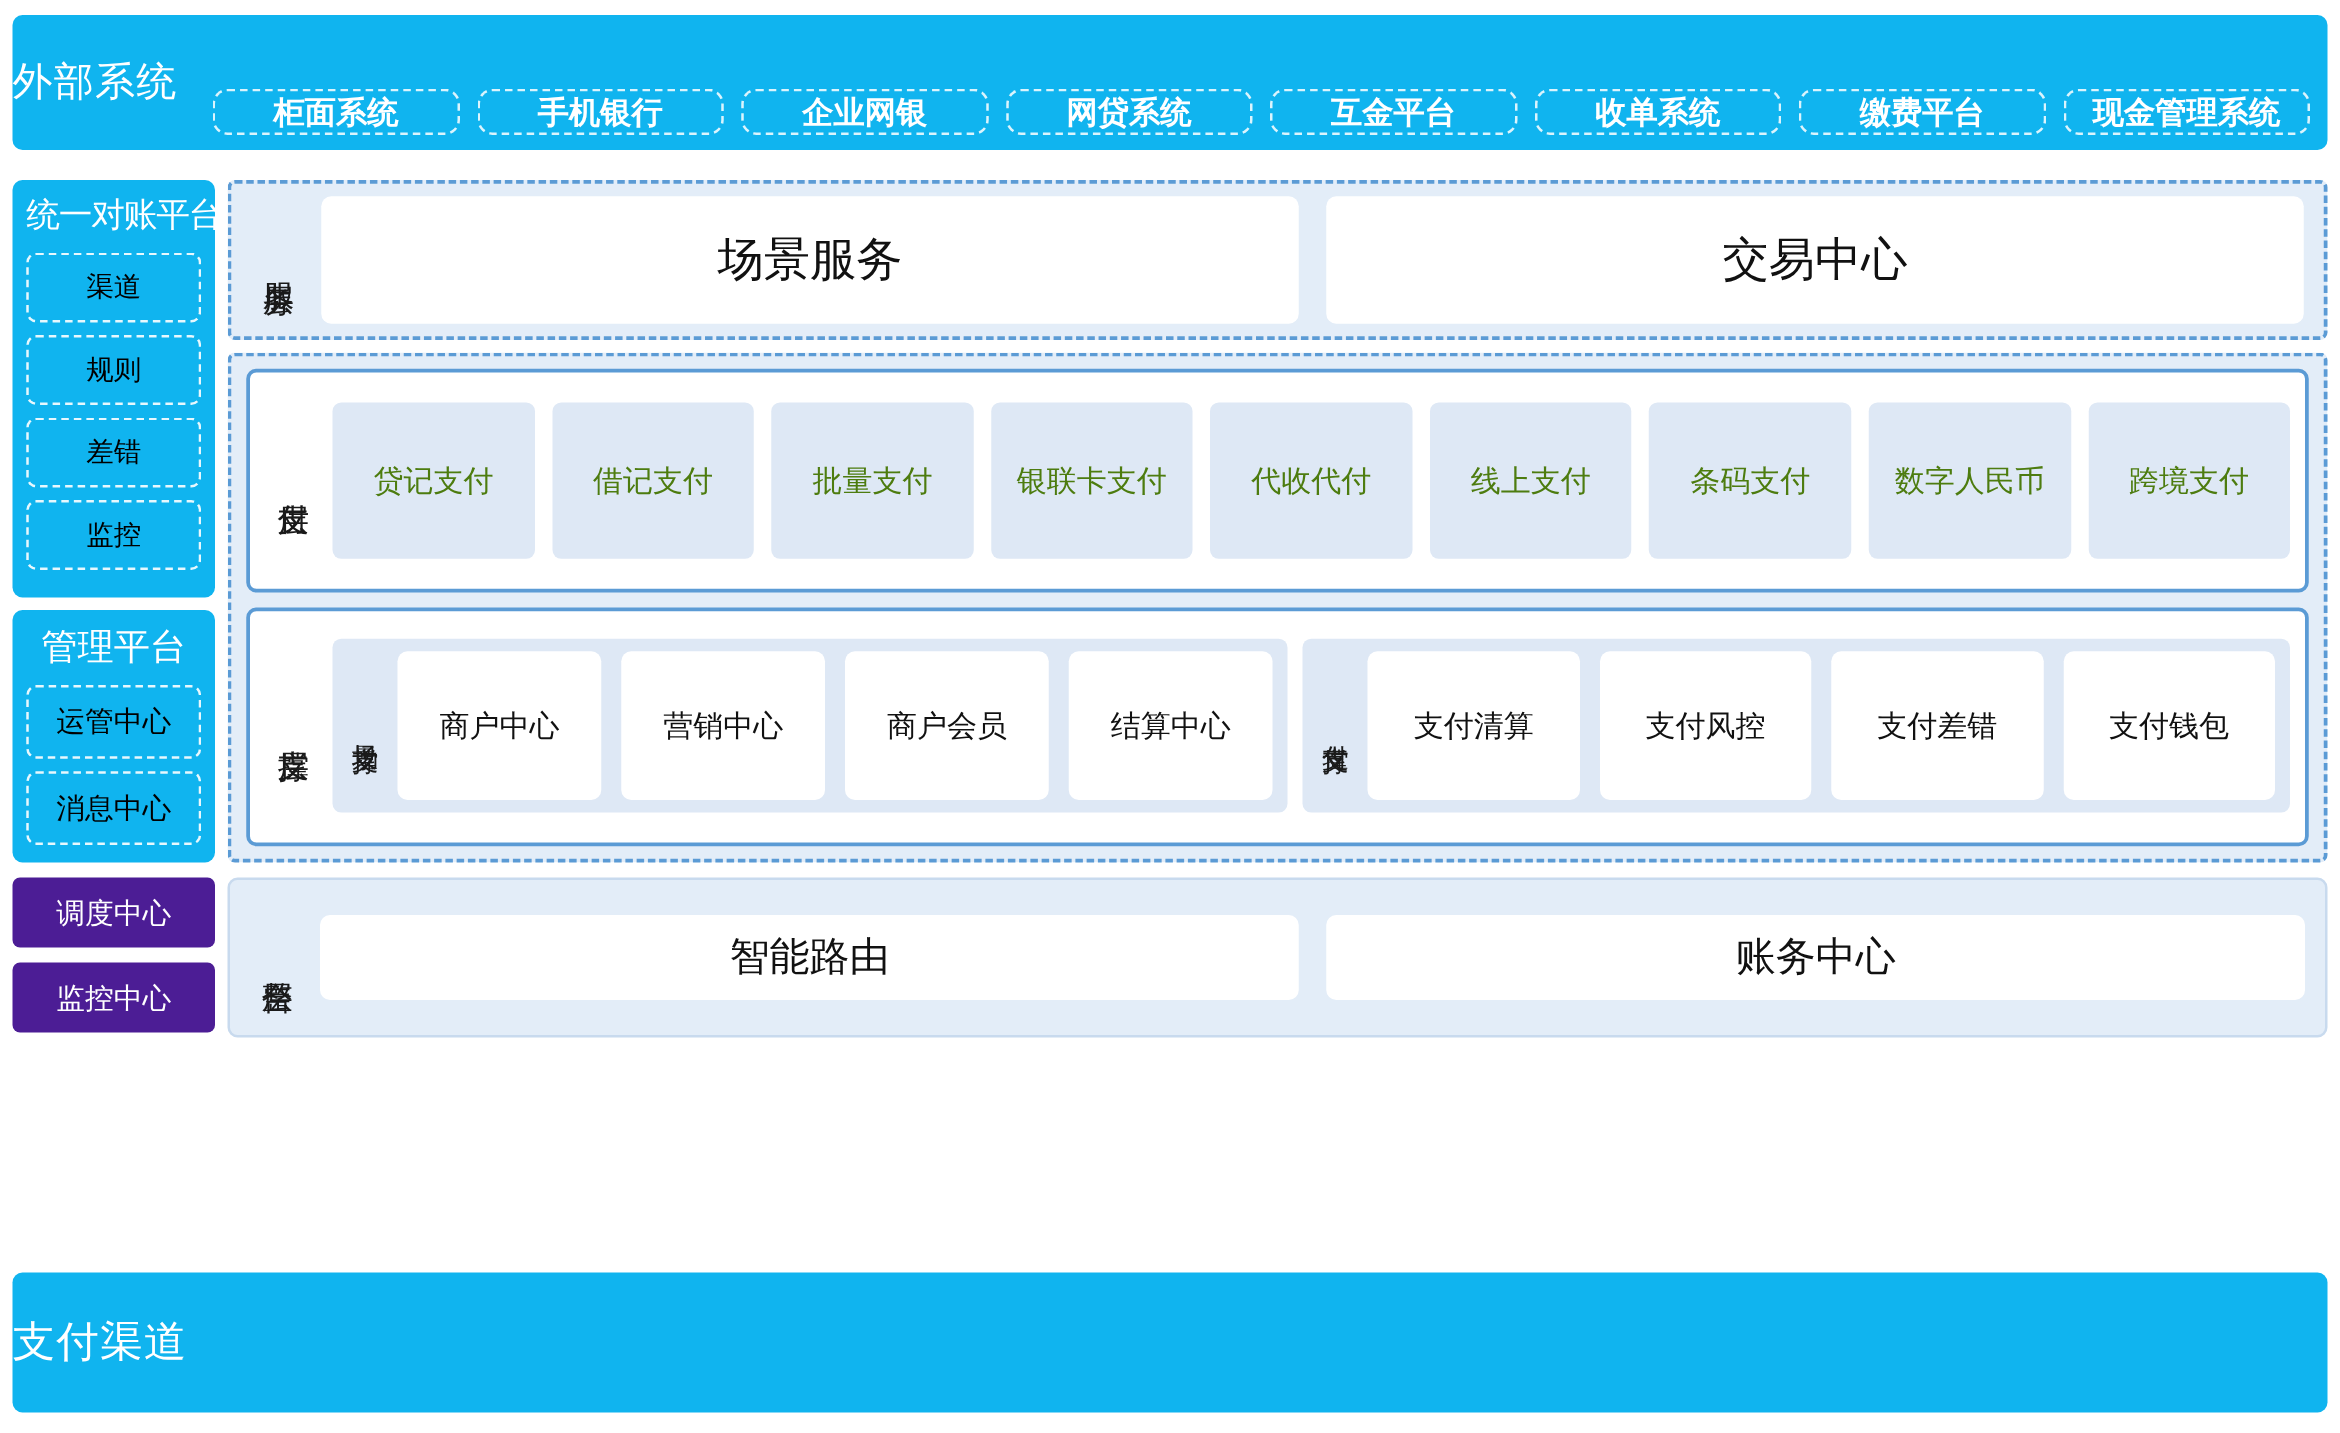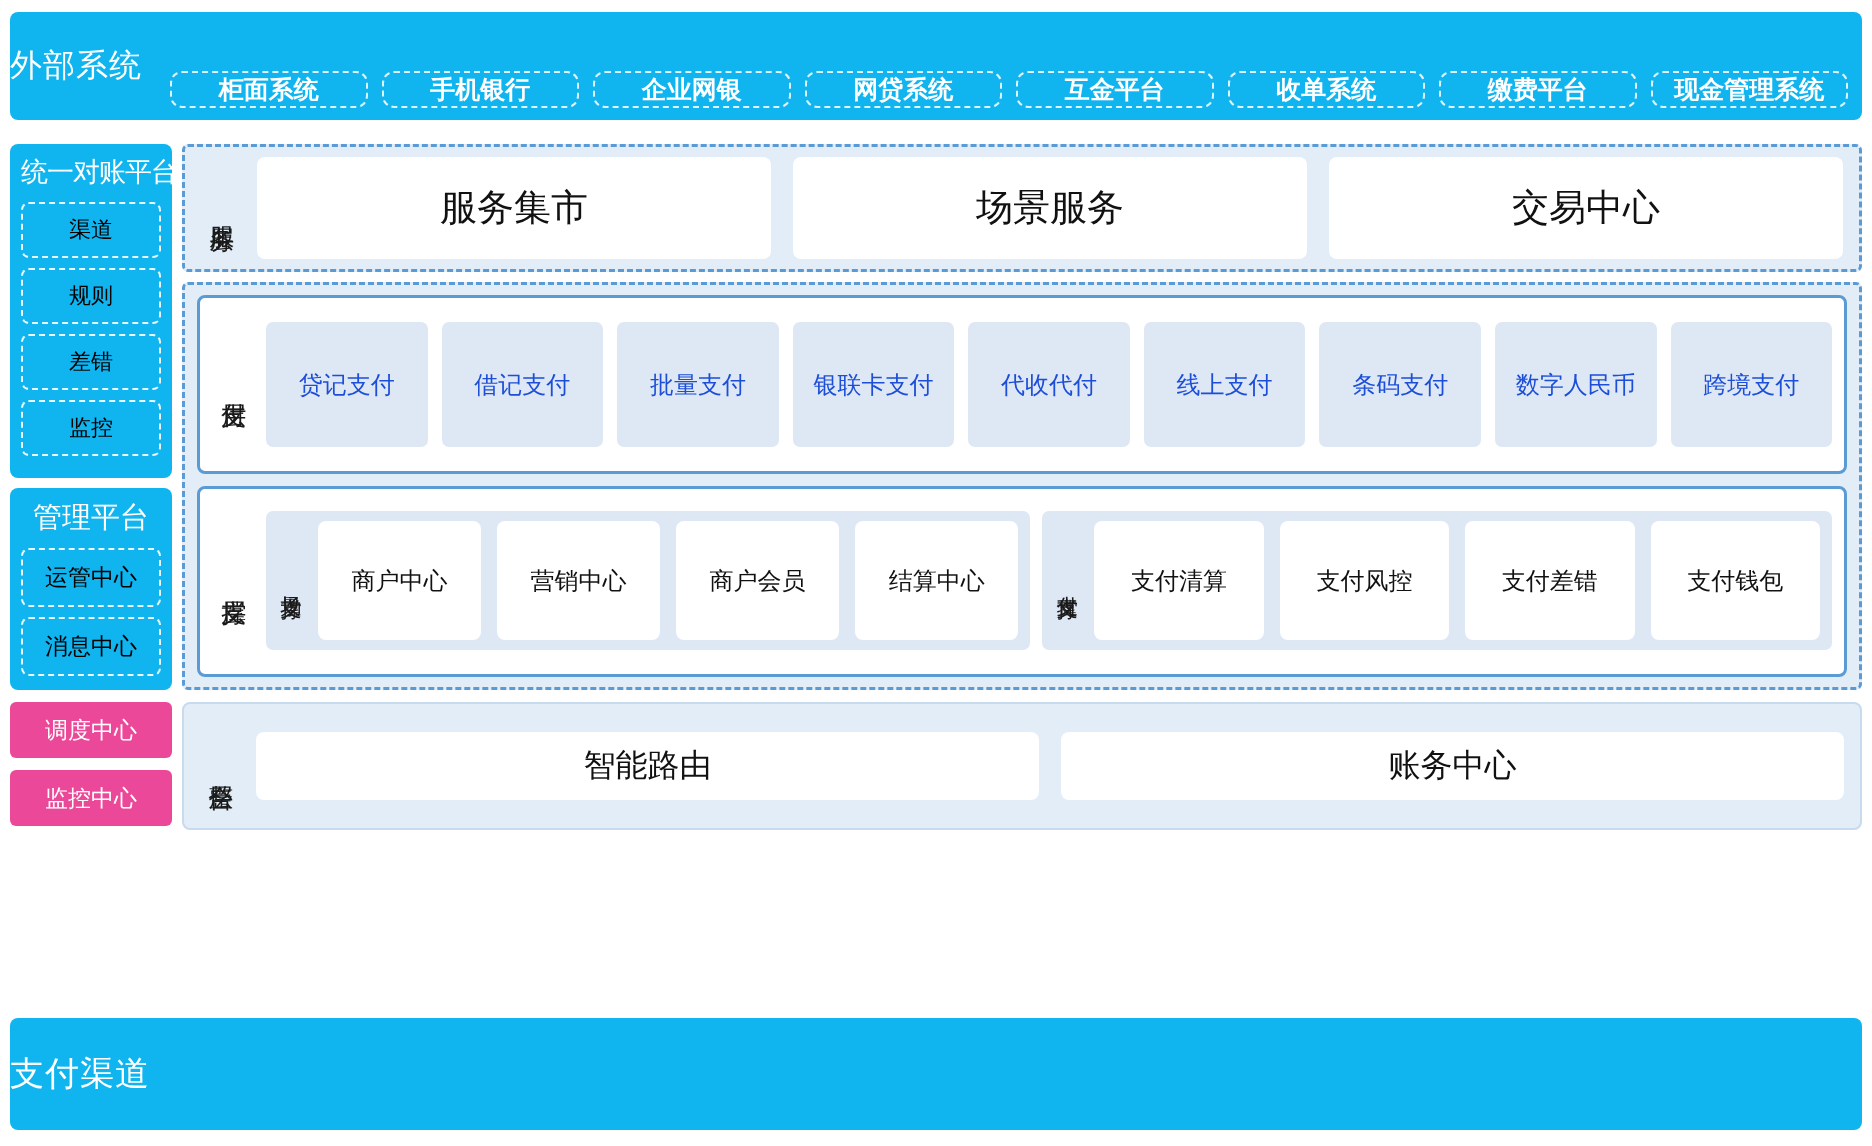--- a/index.html
+++ b/index.html
@@ -89,21 +89,21 @@
   }
   #recon-platform { top: 144px; height: 334px; }
   #recon-platform .side-card-title { font-size: 27px; margin-bottom: 2px; letter-spacing: -1px; }
   #mgmt-platform { top: 488px; height: 202px; }
   #mgmt-platform .side-card-title { font-size: 29px; }
   #mgmt-platform .side-chip { font-size: 23px; padding: 12px 0; }
 
   .side-solid {
     position: absolute;
     left: 10px; width: 162px;
-    background: #ec4899;
+    background: #4c1d95;
     border-radius: 6px;
     color: #ffffff;
     font-size: 23px;
     display: flex;
     align-items: center;
     justify-content: center;
   }
   #scheduler-center { top: 702px; height: 56px; }
   #monitor-center   { top: 770px; height: 56px; }
 
@@ -157,21 +157,21 @@
   }
   #payment-layer { height: 186px; gap: 10px; }
   #payment-layer .pl-label { width: 44px; }
   .pl-boxes { flex: 1; display: flex; gap: 14px; align-items: stretch; padding: 14px 0; }
   .pl-box {
     flex: 1;
     background: #DEE8F5;
     border-radius: 7px;
     display: flex; align-items: center; justify-content: center;
     font-size: 24px;
-    color: #1d4ed8;
+    color: #4d7c0f;
     white-space: nowrap;
   }
 
   
   #support-layer { height: 198px; gap: 10px; }
   #support-layer .sl-label { width: 44px; }
   .sl-groups { flex: 1; display: flex; gap: 12px; align-items: stretch; padding: 12px 0 14px 0; }
   .sl-group {
     background: #DEE8F5;
     border-radius: 7px;
@@ -248,21 +248,20 @@
     <div class="side-chip">消息中心</div>
   </div>
 
   <div class="side-solid" id="scheduler-center">调度中心</div>
   <div class="side-solid" id="monitor-center">监控中心</div>
 
   <div class="outer-dash" id="service-layer-wrap">
     <div class="srv-row">
       <div class="vlabel srv-label">服务层</div>
       <div class="srv-boxes">
-        <div class="srv-box">服务集市</div>
         <div class="srv-box">场景服务</div>
         <div class="srv-box">交易中心</div>
       </div>
     </div>
   </div>
 
   <div class="outer-dash" id="core-layers-wrap">
 
     <div class="panel" id="payment-layer">
       <div class="vlabel pl-label">支付层</div>

